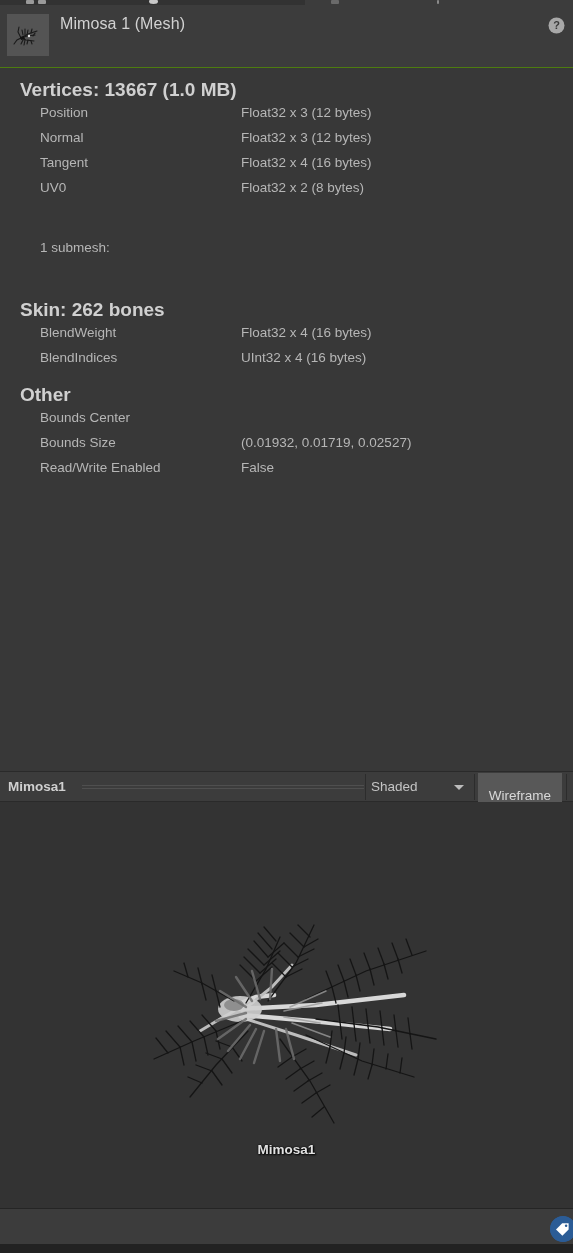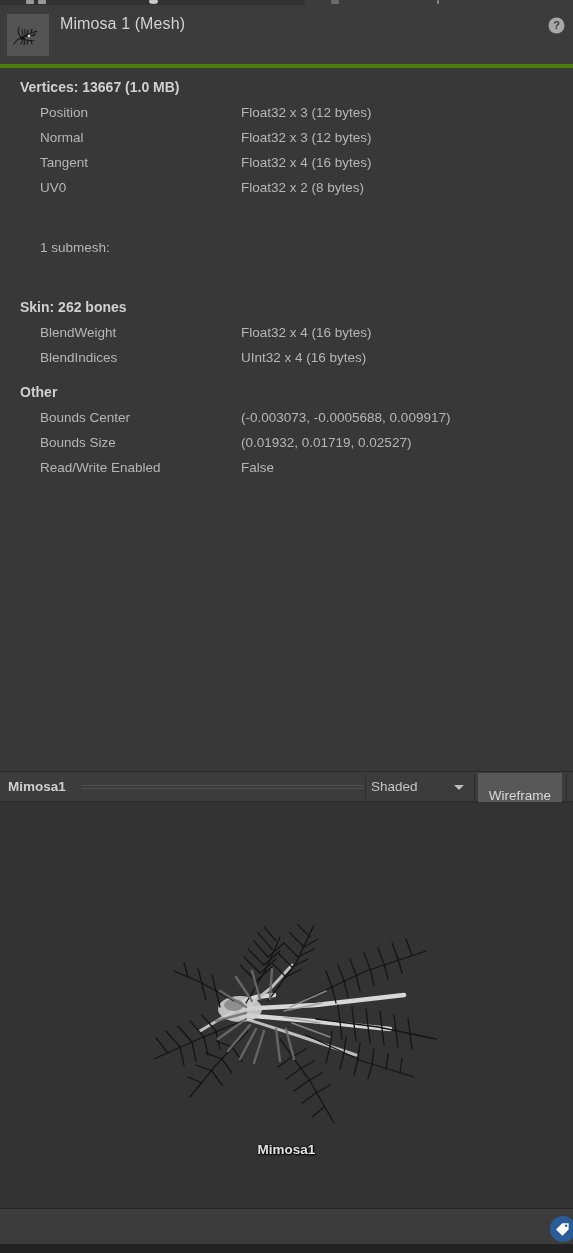--- a/index.html
+++ b/index.html
@@ -50,21 +50,21 @@
   }
   .tabicon.round { border-radius: 50%; background: #c8c8c8; height:5px; width:9px;}
   .tabicon.thin { width: 2px; height: 4px; background: #8a8a8a; }
 
   
   .obj-header {
     position: absolute;
     left: 0; top: 5px;
     width: 573px; height: 63px;
     background: #3c3c3c;
-    border-bottom: 4px solid #4d7c0f;
+    border-bottom: 1px solid #4d7c0f;
     box-sizing: border-box;
   }
   .obj-thumb {
     position: absolute;
     left: 7px; top: 9px;
     width: 42px; height: 42px;
     background: #545454;
     box-sizing: border-box;
   }
   .obj-thumb svg { display: block; }
@@ -86,21 +86,21 @@
     position: absolute;
     left: 0; top: 69px;
     width: 573px;
     height: 702px;
     background: #383838;
     overflow: hidden;
   }
   .grp-title {
     position: absolute;
     left: 20px;
-    font-size: 14px;
+    font-size: 19px;
     font-weight: bold;
     color: #d0d0d0;
     white-space: nowrap;
     text-align: right;
   }
   .row-label {
     position: absolute;
     left: 40px;
     font-size: 13.5px;
     color: #b6b6b6;
@@ -308,21 +308,20 @@
     <div class="row-wide" style="top:171px">1 submesh:</div>
 
     <div class="grp-title" style="top:230px">Skin: 262 bones</div>
     <div class="row-label" style="top:256px">BlendWeight</div>
     <div class="row-val" style="top:256px">Float32 x 4 (16 bytes)</div>
     <div class="row-label" style="top:281px">BlendIndices</div>
     <div class="row-val" style="top:281px">UInt32 x 4 (16 bytes)</div>
 
     <div class="grp-title" style="top:315px">Other</div>
     <div class="row-label" style="top:341px">Bounds Center</div>
-    <div class="row-val" style="top:341px">(-0.003073, -0.0005688, 0.009917)</div>
     <div class="row-label" style="top:366px">Bounds Size</div>
     <div class="row-val" style="top:366px">(0.01932, 0.01719, 0.02527)</div>
     <div class="row-label" style="top:391px">Read/Write Enabled</div>
     <div class="row-val" style="top:391px">False</div>
   </div>
 
   <div class="prev-toolbar">
     <div class="prev-name">Mimosa1</div>
     <div class="drag-lines">
       <i></i>

